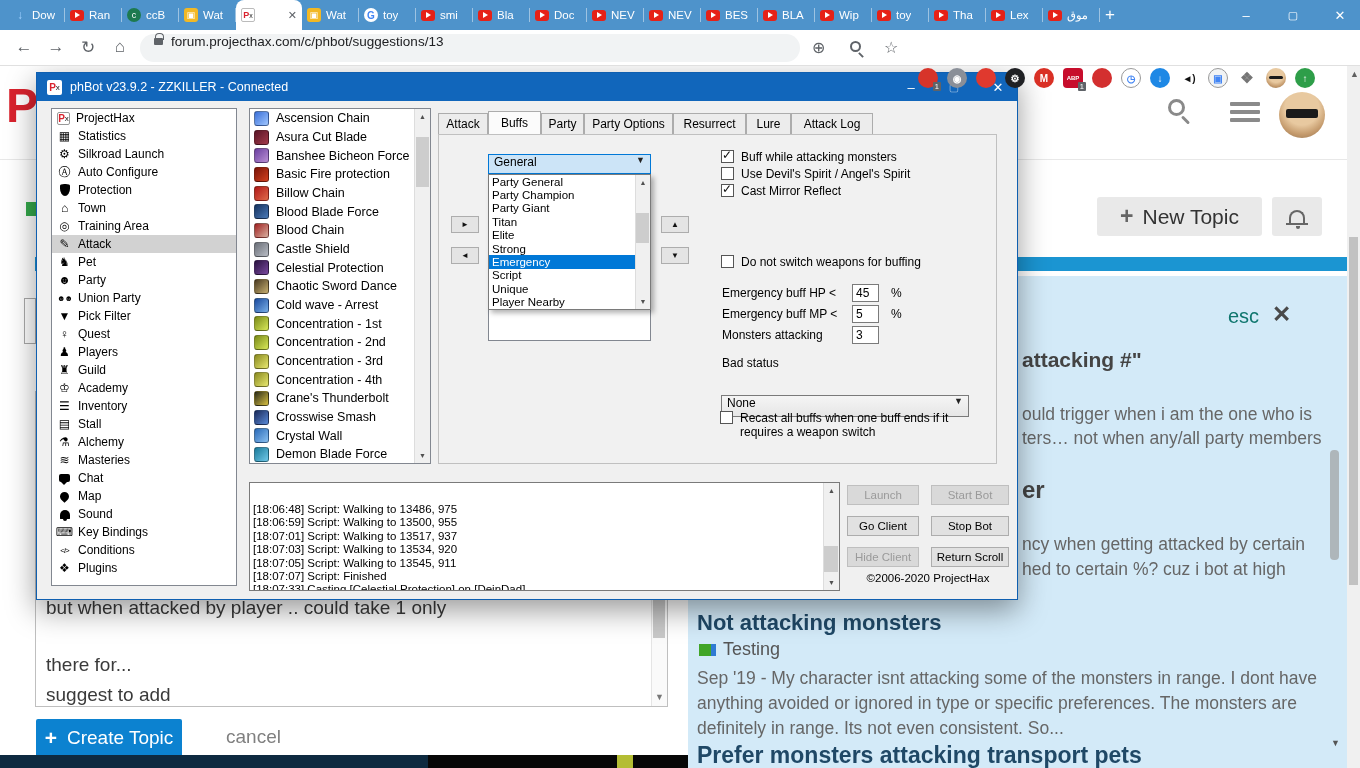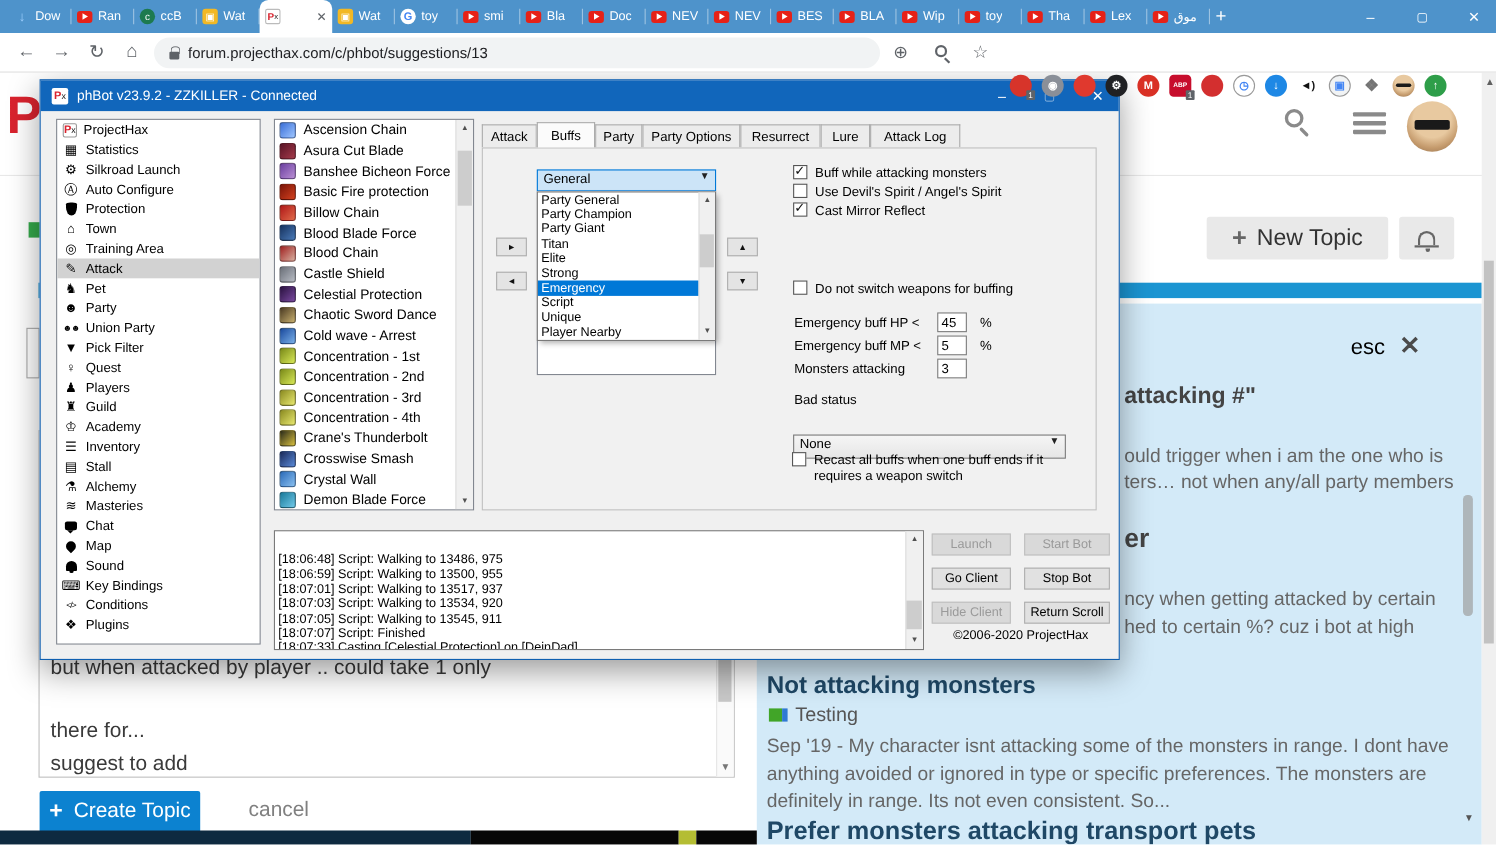--- a/index.html
+++ b/index.html
@@ -25,21 +25,21 @@
   .fav-google{background:#fff!important;border-radius:50%}
   .fav-google .fav-letter{color:#4285f4;font-weight:bold;font-size:10px}
   .fav-ccb{border-radius:50%}
   .fav-letter{color:#fff}
   .tab-close{margin-left:auto;color:#5f6368;font-size:11px}
   .winctl{position:absolute;top:0;width:40px;height:30px;color:#fff;display:flex;align-items:center;justify-content:center;font-size:13px}
   #newtab-btn{position:absolute;left:1097px;top:2px;width:26px;height:26px;color:#fff;font-size:17px;display:flex;align-items:center;justify-content:center}
 
   #addrbar{position:absolute;left:0;top:30px;width:1360px;height:36px;background:#fff;border-bottom:1px solid #e0e0e0;z-index:100}
   .navic{position:absolute;top:7px;color:#5f6368;font-size:17px;width:24px;text-align:center}
-  #urlpill{position:absolute;left:140px;top:4px;width:660px;height:28px;background:#f1f3f4;border-radius:14px;display:flex;align-items:center;padding-left:14px;gap:8px}
+  #urlpill{position:absolute;left:140px;top:4px;width:660px;height:28px;background:#f1f3f4;border-radius:14px;display:flex;align-items:flex-start;padding-left:14px;gap:8px}
   #url-text{font-size:13.5px;color:#202124}
   .lock{width:9px;height:7px;background:#5f6368;border-radius:1px;position:relative;margin-top:4px}
   .lock::before{content:"";position:absolute;top:-5px;left:1px;width:7px;height:6px;border:1.5px solid #5f6368;border-bottom:none;border-radius:4px 4px 0 0}
   .actic{position:absolute;top:8px;color:#5f6368;font-size:16px}
   .mag-s{position:absolute;top:11px;width:11px;height:11px;border:2px solid #5f6368;border-radius:50%}
   .mag-s::after{content:"";position:absolute;left:8px;top:9px;width:2px;height:6px;background:#5f6368;transform:rotate(-45deg)}
   #extrow{position:absolute;left:918px;top:38px;display:flex;gap:9px}
   .ext{width:20px;height:20px;border-radius:50%;position:relative;display:flex;align-items:center;justify-content:center;color:#fff;font-size:10px;font-weight:bold}
   .ext .badge{position:absolute;right:-3px;bottom:-3px;background:#5f6368;color:#fff;font-size:7.5px;font-weight:normal;padding:0 2px;border-radius:1px;line-height:9px}
 
@@ -332,21 +332,21 @@
     <span class="lbl">New Topic</span>
   </div>
   <div id="bell-btn">
       <span class="bell"></span>
     </div>
   <div id="bluebar"></div>
   <div id="green-sq"></div>
   <div id="toolbar-frag"></div>
 
   <div id="panel">
-    <span class="abs" style="left:540px;top:29px;font-size:20px;color:#000000">esc</span>
+    <span class="abs" style="left:540px;top:29px;font-size:20px;color:#0f766e">esc</span>
     <span class="abs" style="left:584px;top:25px;font-size:23px;color:#4a4a4a;font-weight:bold">✕</span>
     <div class="abs pnl-h" style="left:334px;top:72px;font-size:21px;white-space:nowrap">attacking #"</div>
     <div class="abs pnl-p" style="left:334px;top:128px;font-size:17.5px;white-space:nowrap">ould trigger when i am the one who is</div>
     <div class="abs pnl-p" style="left:334px;top:152px;font-size:17.5px;white-space:nowrap">ters… not when any/all party members</div>
     <div class="abs pnl-h" style="left:334px;top:200px;font-size:24px">er</div>
     <div class="abs pnl-p" style="left:334px;top:258px;font-size:17.5px;white-space:nowrap">ncy when getting attacked by certain</div>
     <div class="abs pnl-p" style="left:334px;top:283px;font-size:17.5px;white-space:nowrap">hed to certain %? cuz i bot at high</div>
     <div class="abs" style="left:9px;top:334px;font-size:22px;color:#1f4866;font-weight:bold">Not attacking monsters</div>
     <span class="abs" style="left:11px;top:368px;width:12px;height:12px;background:#41a528"></span>
     <span class="abs" style="left:23px;top:368px;width:5px;height:12px;background:#2f7ad3"></span>

